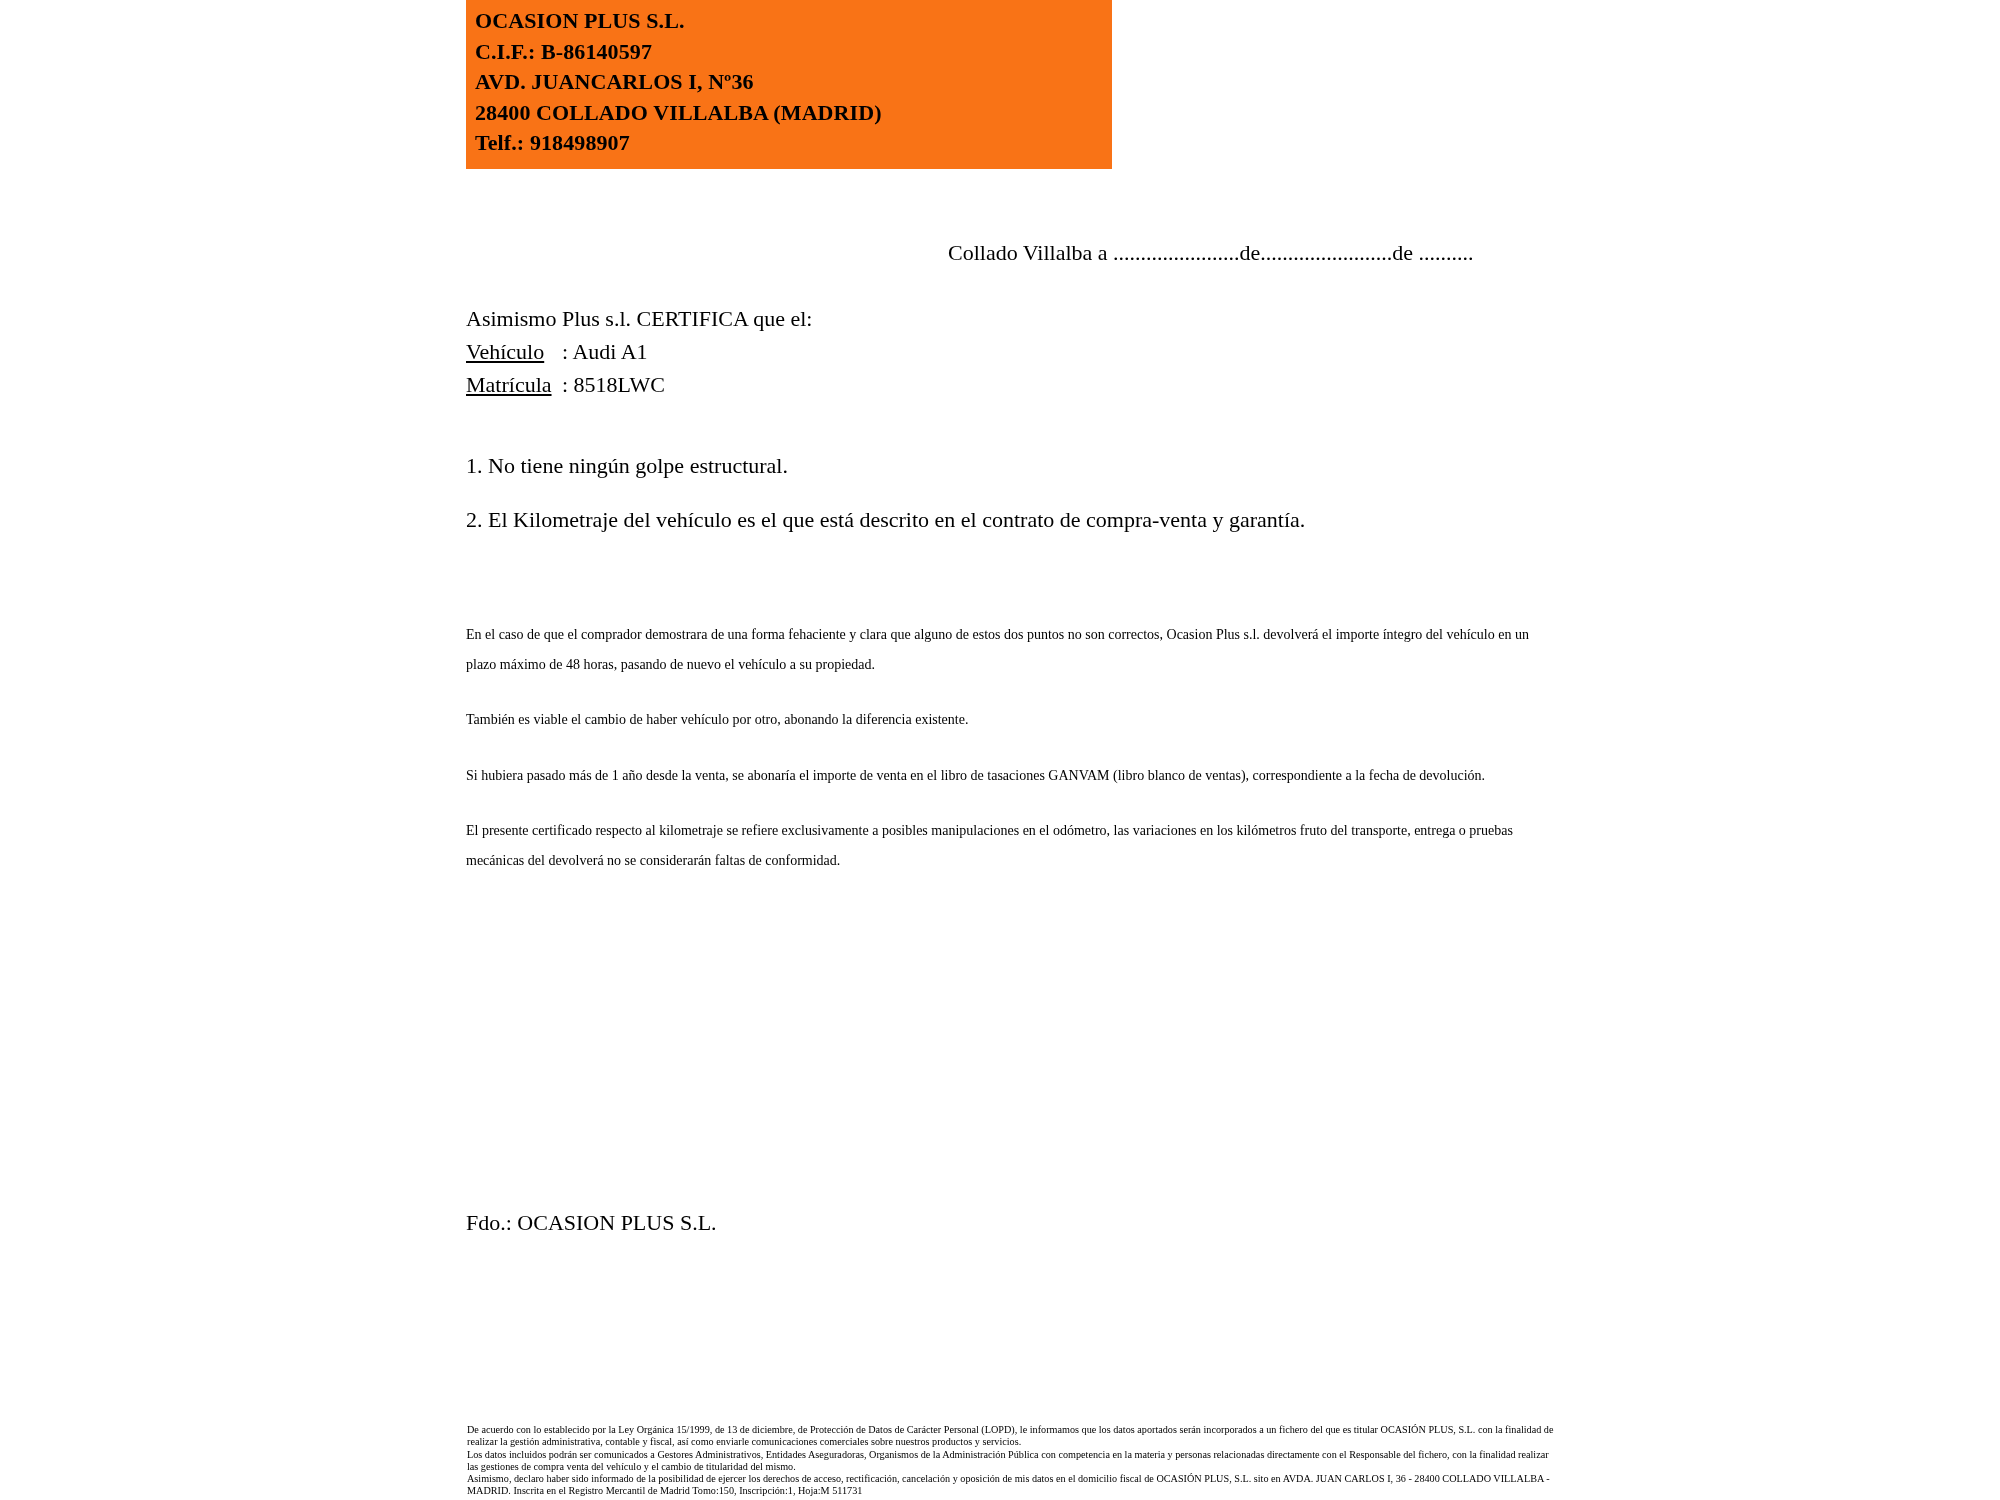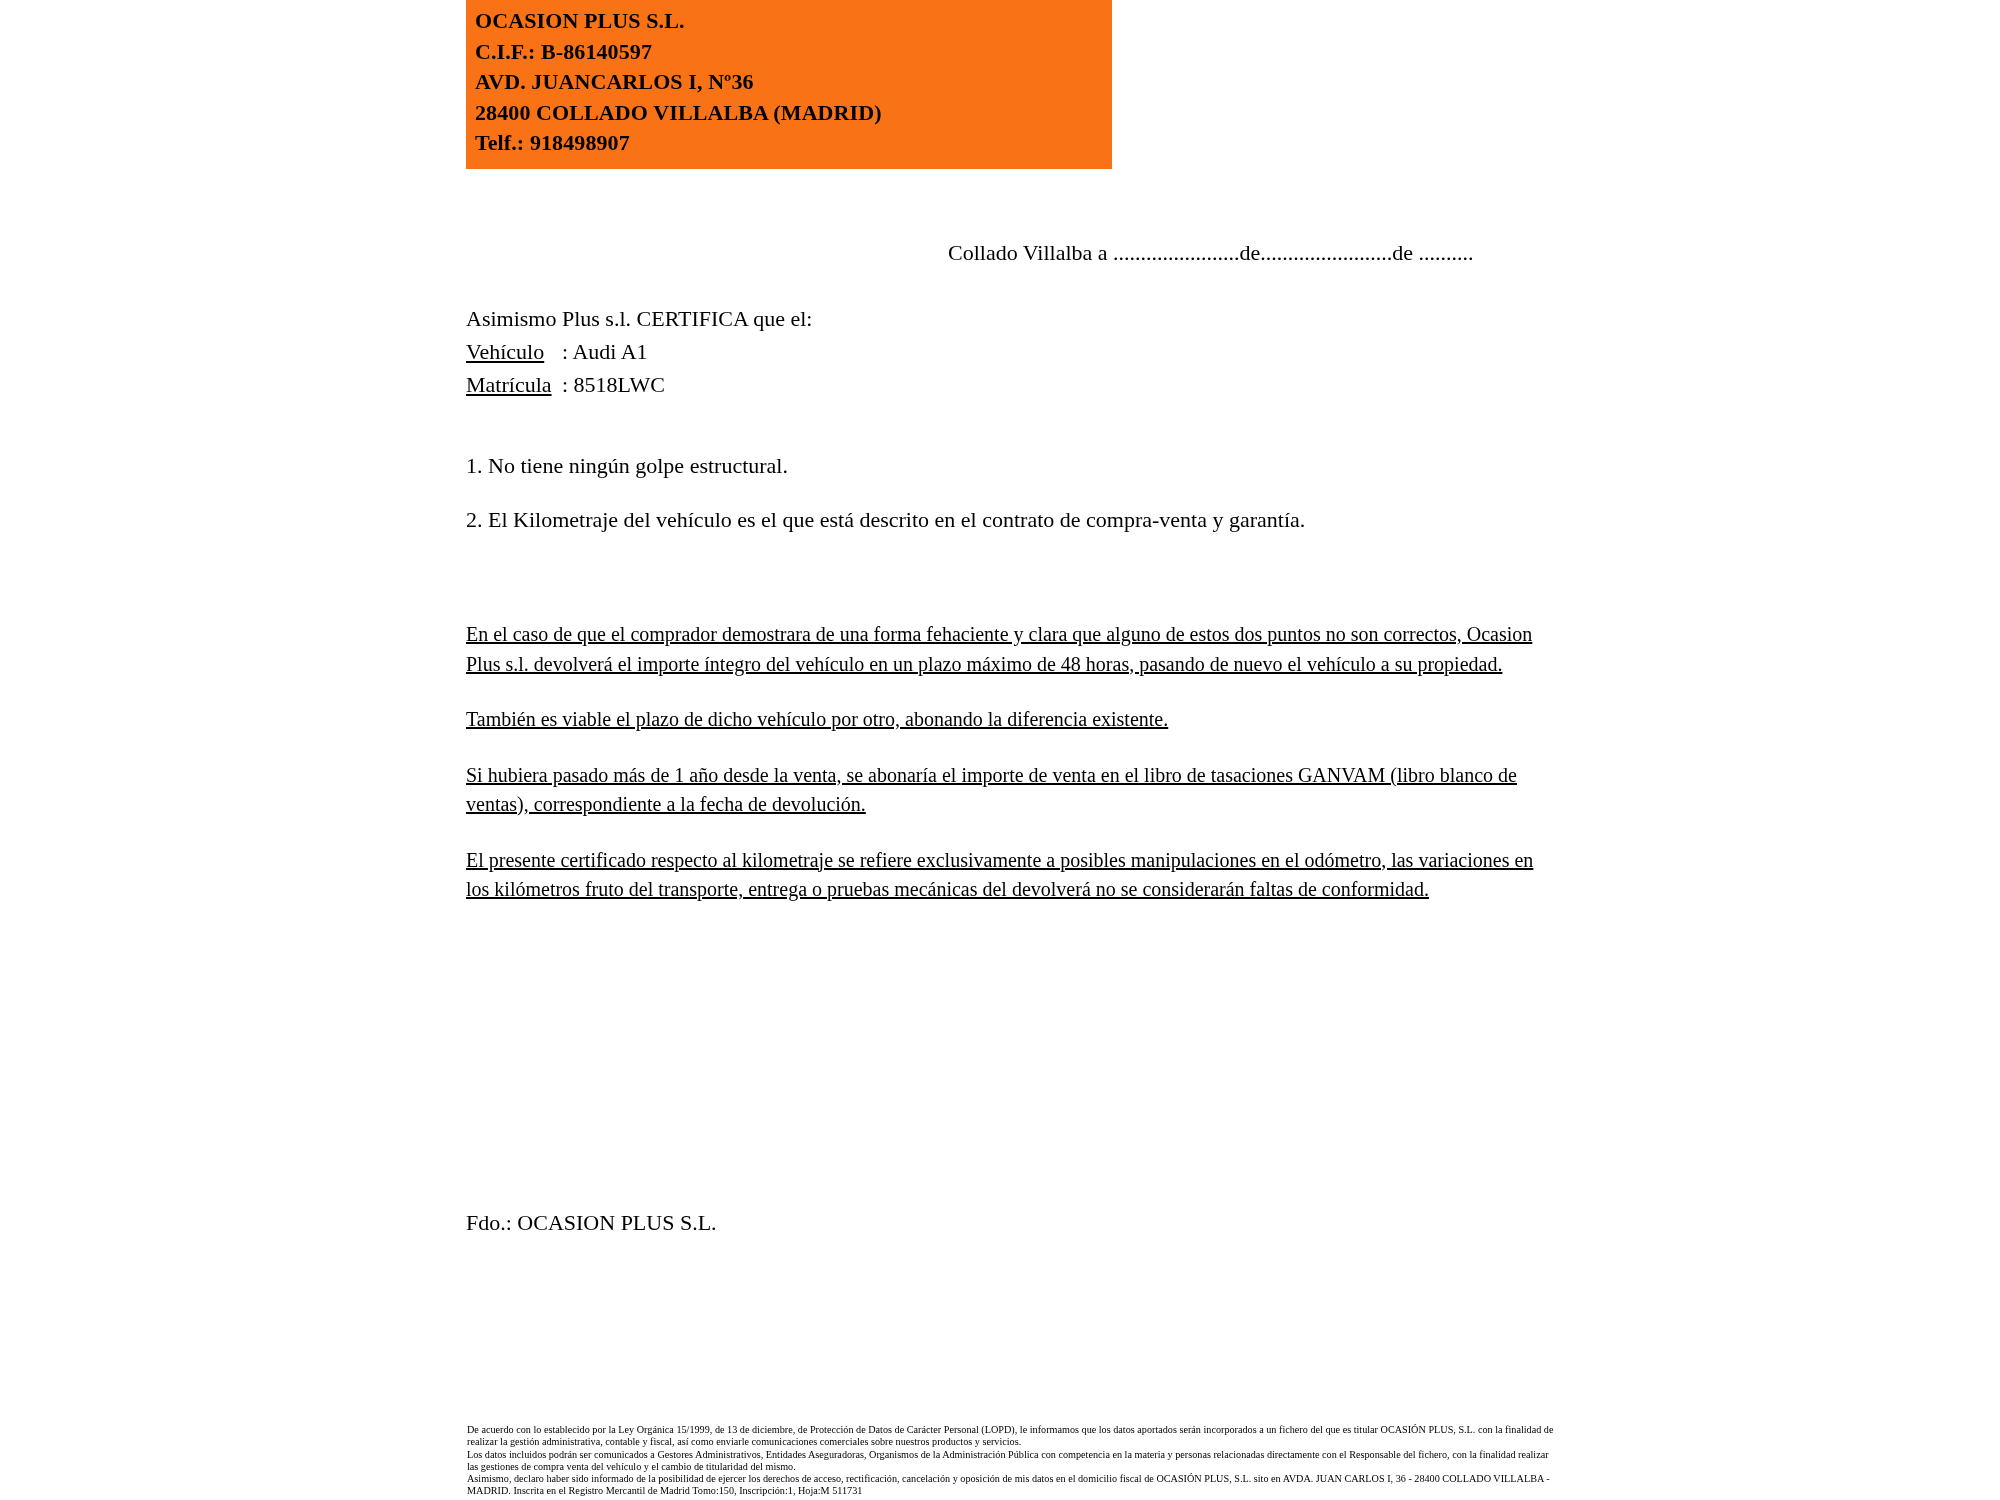--- a/index.html
+++ b/index.html
@@ -80,23 +80,22 @@
     margin-bottom: 28px;
     white-space: nowrap;
   }
 
   
   .body-paras {
     position: absolute;
     left: 466px;
     top: 620px;
     width: 1070px;
-    font-size: 20px;
+    font-size: 14px;
     line-height: 29.5px;
-    text-decoration: underline;
   }
   .body-paras p {
     margin: 0 0 26px 0;
   }
 
   
   .signature {
     position: absolute;
     left: 466px;
     top: 1210px;
@@ -144,21 +143,21 @@
     </div>
   </div>
 
   <div class="points">
     <div class="point">1. No tiene ningún golpe estructural.</div>
     <div class="point">2. El Kilometraje del vehículo es el que está descrito en el contrato de compra-venta y garantía.</div>
   </div>
 
   <div class="body-paras">
     <p>En el caso de que el comprador demostrara de una forma fehaciente y clara que alguno de estos dos puntos no son correctos, Ocasion Plus s.l. devolverá el importe íntegro del vehículo en un plazo máximo de 48 horas, pasando de nuevo el vehículo a su propiedad.</p>
-    <p>También es viable el plazo de dicho vehículo por otro, abonando la diferencia existente.</p>
+    <p>También es viable el cambio de haber vehículo por otro, abonando la diferencia existente.</p>
     <p>Si hubiera pasado más de 1 año desde la venta, se abonaría el importe de venta en el libro de tasaciones GANVAM (libro blanco de ventas), correspondiente a la fecha de devolución.</p>
     <p>El presente certificado respecto al kilometraje se refiere exclusivamente a posibles manipulaciones en el odómetro, las variaciones en los kilómetros fruto del transporte, entrega o pruebas mecánicas del devolverá no se considerarán faltas de conformidad.</p>
   </div>
 
   <div class="signature">Fdo.: OCASION PLUS S.L.</div>
 
   <div class="footer-legal">
     <div>De acuerdo con lo establecido por la Ley Orgánica 15/1999, de 13 de diciembre, de Protección de Datos de Carácter Personal (LOPD), le informamos que los datos aportados serán incorporados a un fichero del que es titular OCASIÓN PLUS, S.L. con la finalidad de realizar la gestión administrativa, contable y fiscal, así como enviarle comunicaciones comerciales sobre nuestros productos y servicios.</div>
     <div>Los datos incluidos podrán ser comunicados a Gestores Administrativos, Entidades Aseguradoras, Organismos de la Administración Pública con competencia en la materia y personas relacionadas directamente con el Responsable del fichero, con la finalidad realizar las gestiones de compra venta del vehículo y el cambio de titularidad del mismo.</div>
     <div>Asimismo, declaro haber sido informado de la posibilidad de ejercer los derechos de acceso, rectificación, cancelación y oposición de mis datos en el domicilio fiscal de OCASIÓN PLUS, S.L. sito en AVDA. JUAN CARLOS I, 36 - 28400 COLLADO VILLALBA - MADRID. Inscrita en el Registro Mercantil de Madrid Tomo:150, Inscripción:1, Hoja:M 511731</div>

